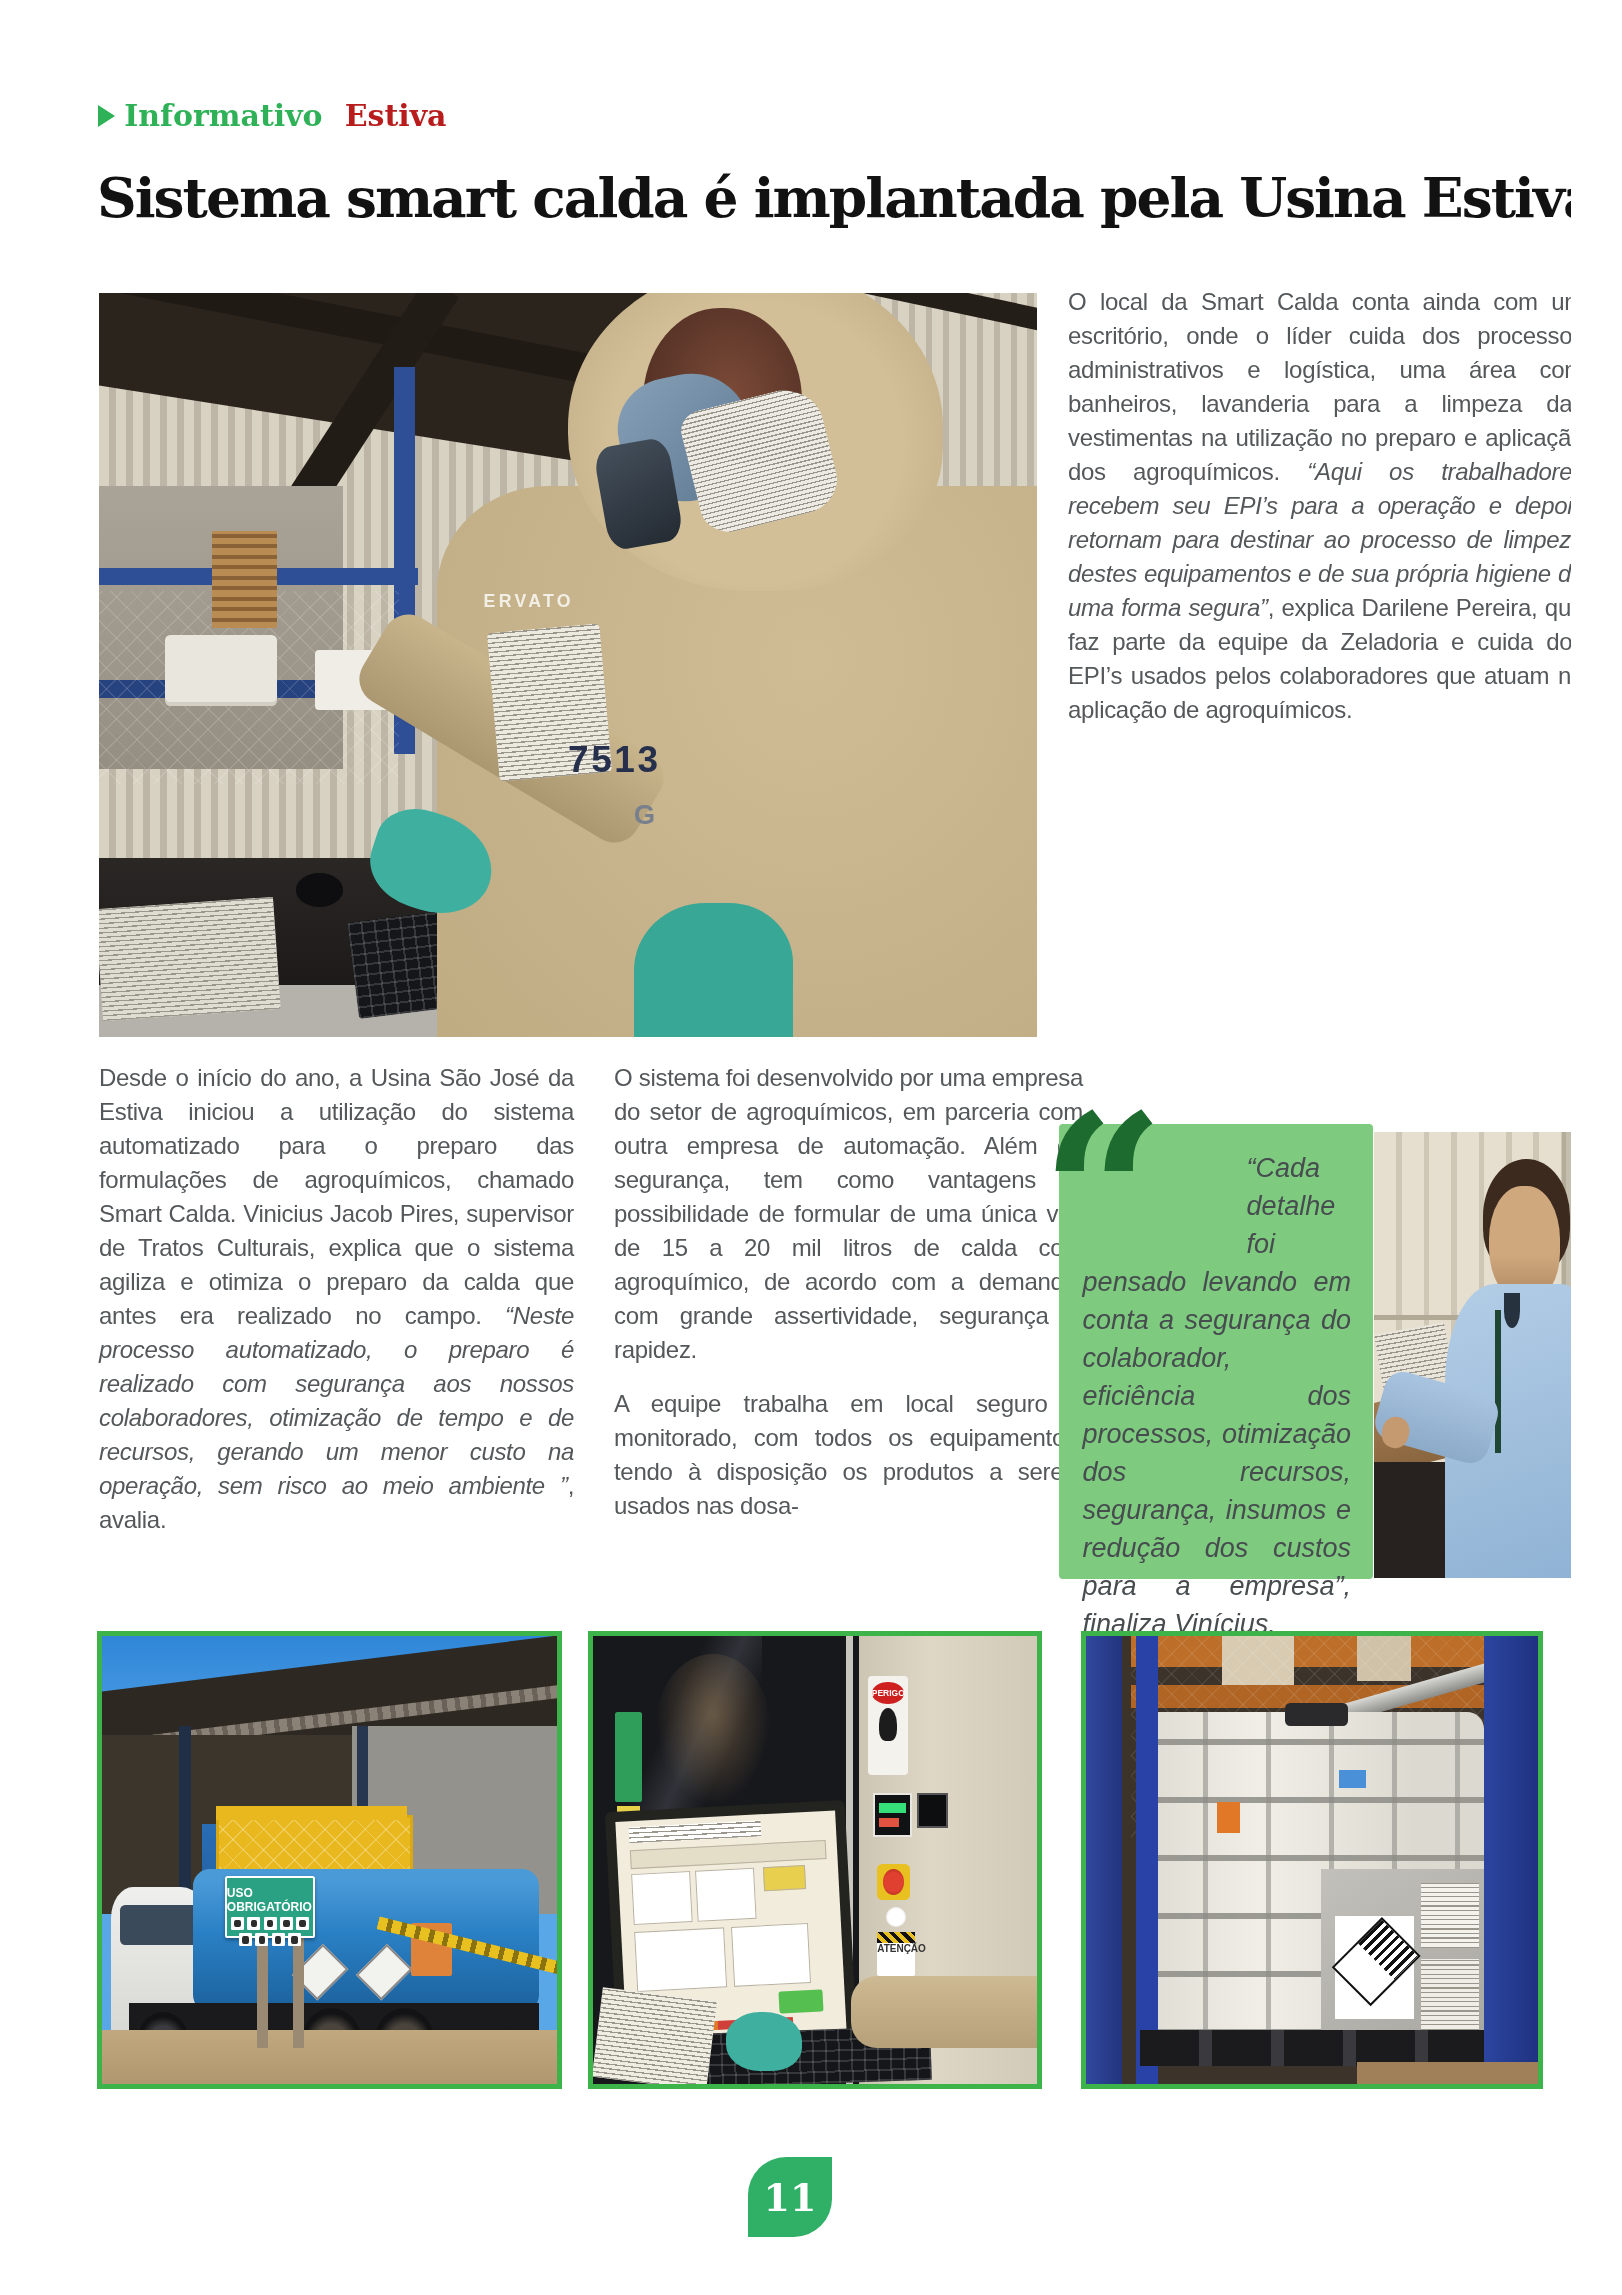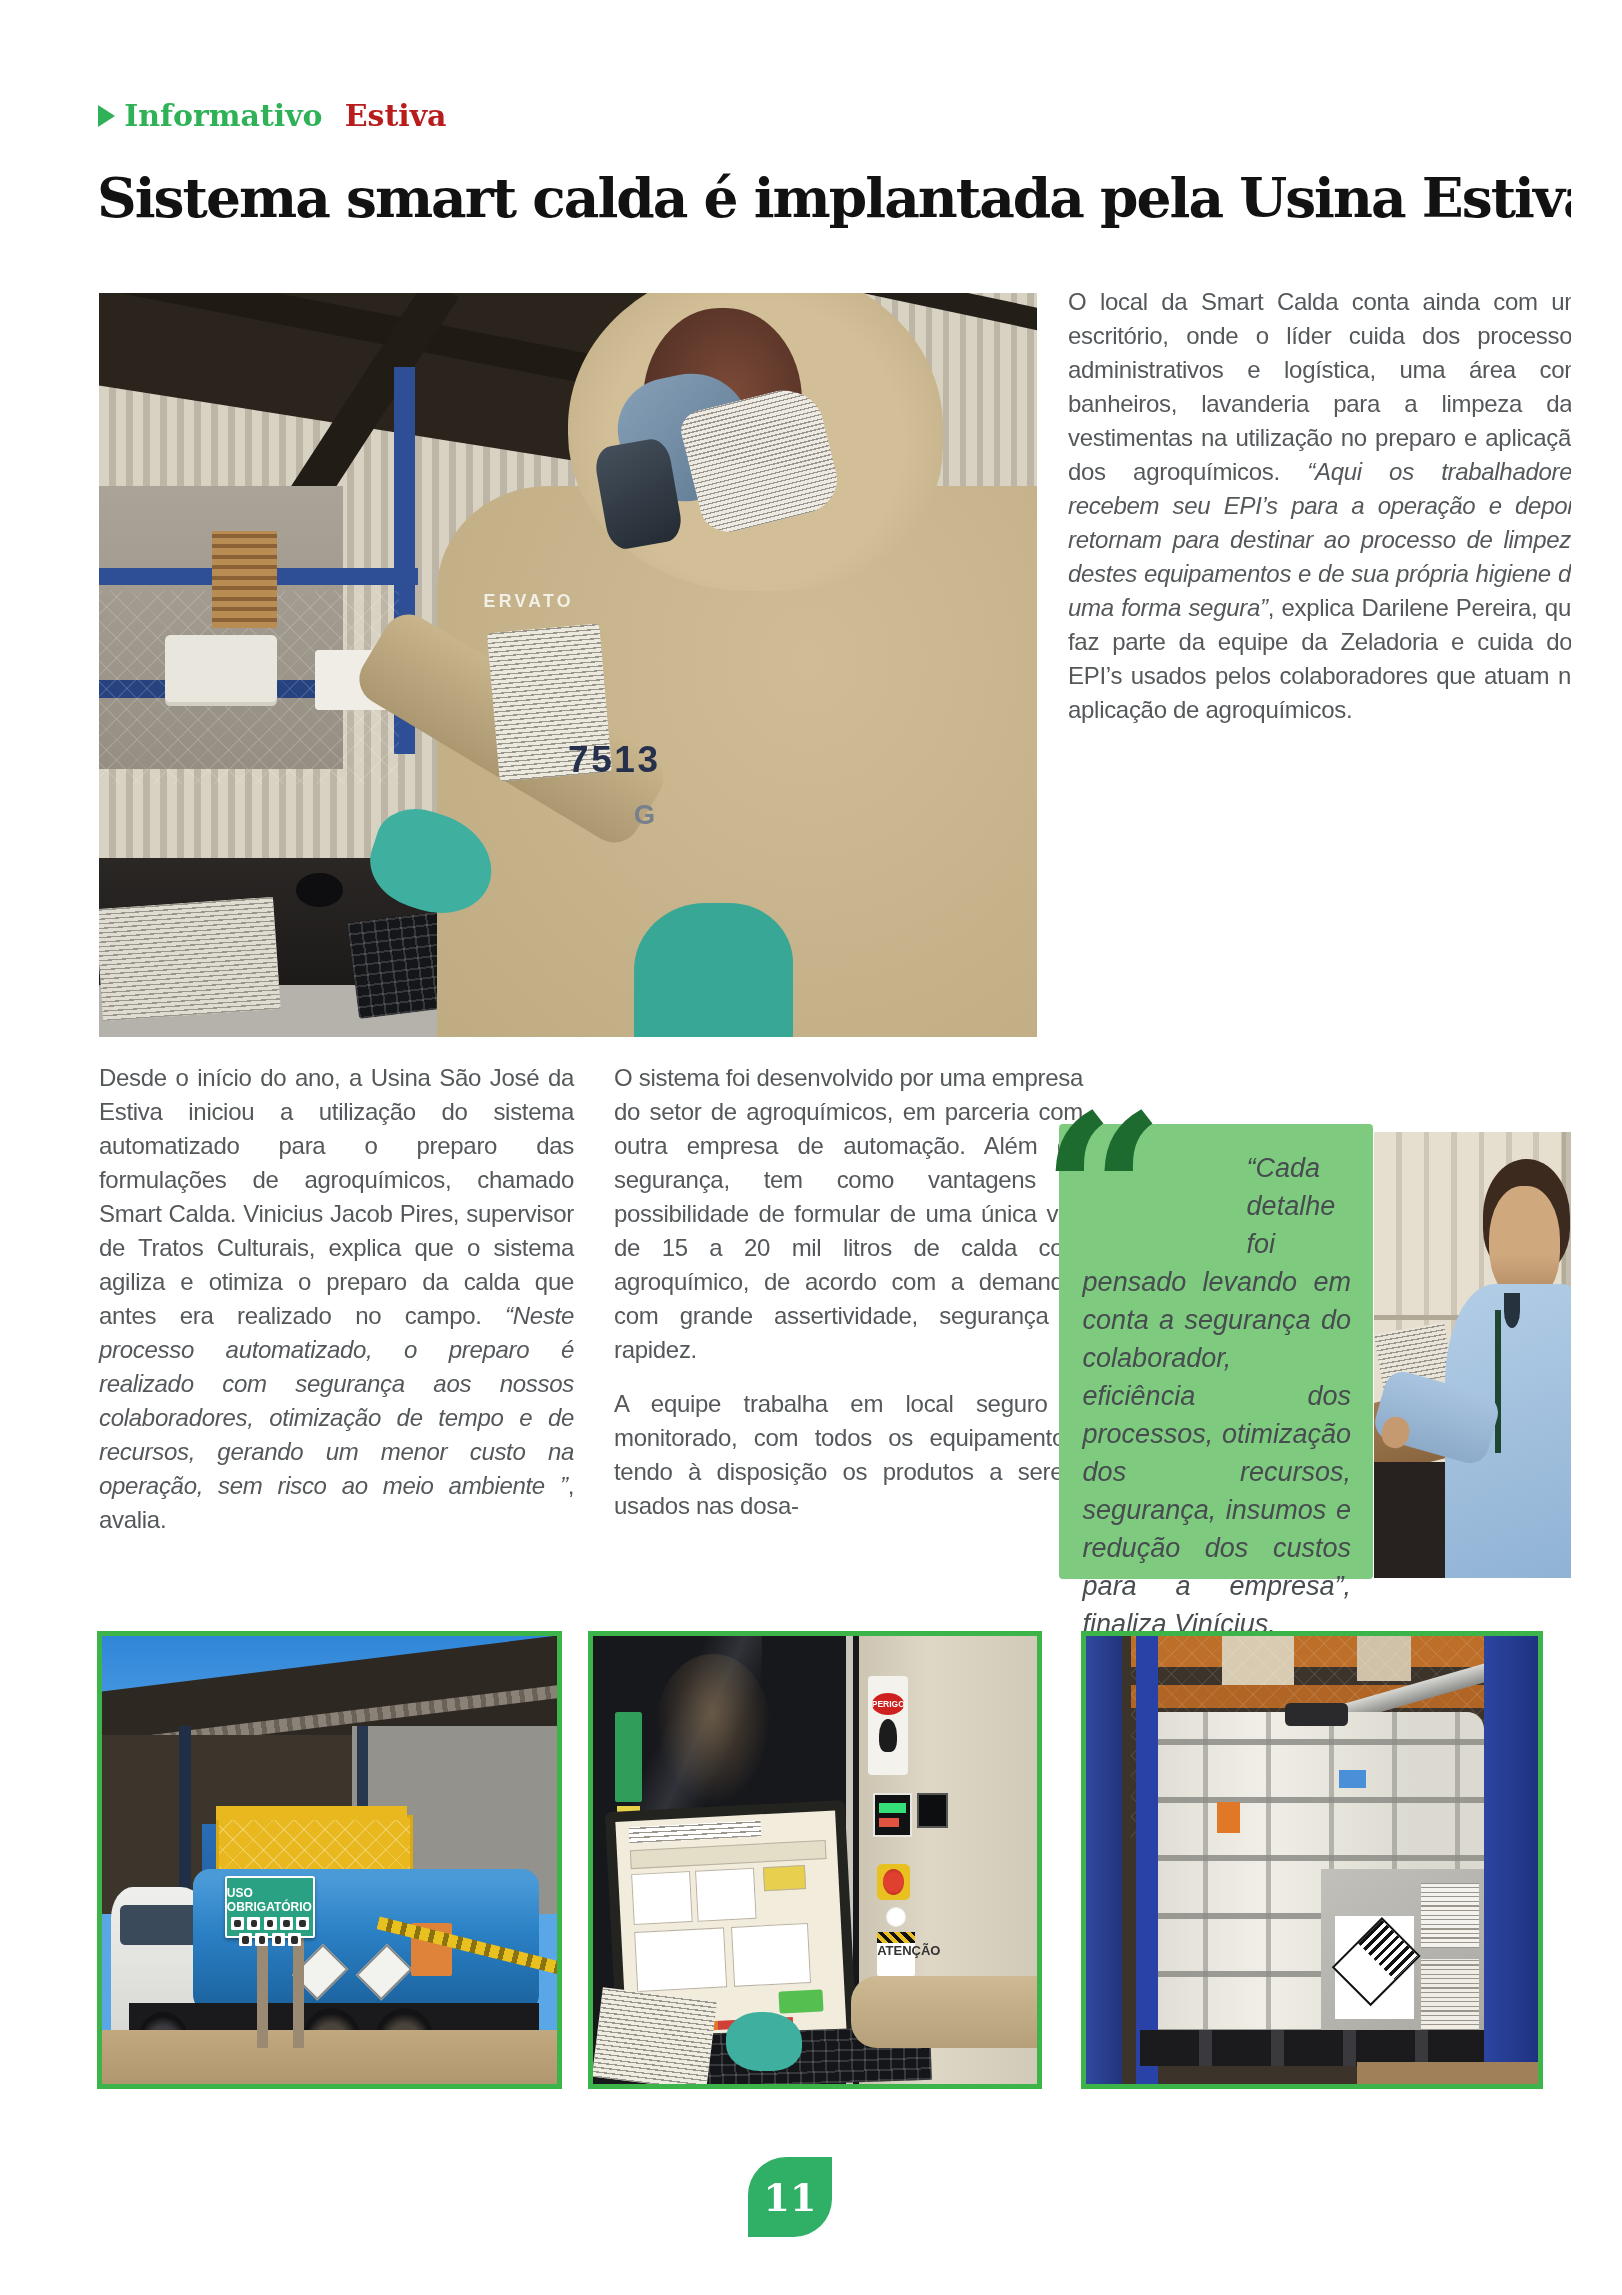--- a/index.html
+++ b/index.html
@@ -53,23 +53,23 @@
   #usoSign .t{font-weight:700;color:#ffffff;font-size:12px;text-align:left;margin-top:8px;
               letter-spacing:0;}
   .sqrow{display:flex;justify-content:center;gap:3.3px;margin-top:3.3px;}
   .sq{width:13px;height:13px;background:#ffffff;border-radius:1.3px;position:relative;}
   .sq::after{content:"";position:absolute;left:25%;top:20%;width:50%;height:60%;
              background:#2c2c2c;border-radius:30%;}
   
   .tinylines{background:repeating-linear-gradient(0deg,#9a968c 0 1.3px,transparent 1.3px 4.6px);}
   #atencao{position:absolute;left:64%;top:66%;width:8.5%;height:10%;background:#fff;border-radius:2px;}
   #atencao .bar{height:26%;background:repeating-linear-gradient(45deg,#111 0 3.9px,#e8c020 3.9px 7.9px);}
-  #atencao .w{font-size:13px;font-weight:700;color:#333;text-align:center;}
+  #atencao .w{font-size:10px;font-weight:700;color:#333;text-align:center;}
   #perigo{position:absolute;left:62%;top:9%;width:9%;height:22%;background:#f4f2ec;border-radius:3.9px;}
-  #perigo .oval{margin:17px auto 0;width:80%;height:22%;background:#cf2020;border-radius:50%;
+  #perigo .oval{margin:6px auto 0;width:80%;height:22%;background:#cf2020;border-radius:50%;
                 color:#fff;font-size:8.5px;font-weight:700;display:flex;align-items:center;justify-content:center;}
   #perigo .skull{margin:3.9px auto 0;width:46%;height:34%;background:#1c1c1c;
                  border-radius:50% 50% 35% 35%;}
   
   #badge{position:absolute;left:748px;top:2157px;width:84px;height:80px;background:#2fb066;
          border-radius:38px 0 38px 0;display:flex;align-items:center;justify-content:center;}
   #badge span{font-family:"DejaVu Serif",serif;font-weight:700;font-size:38px;color:#ffffff;}
 </style>
 </head>
 <body>

